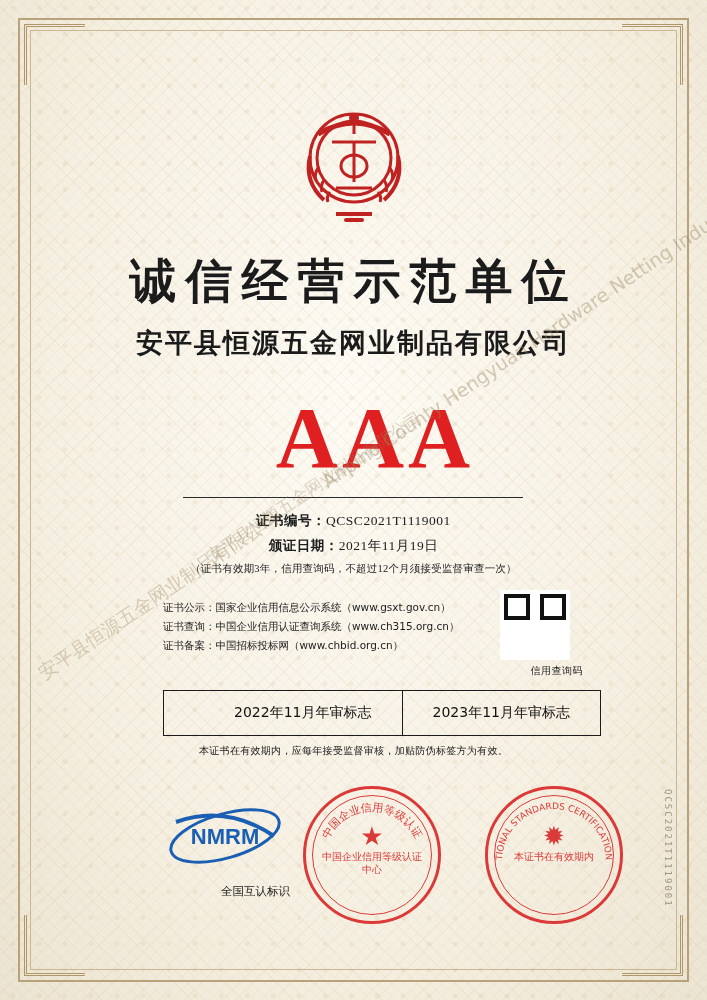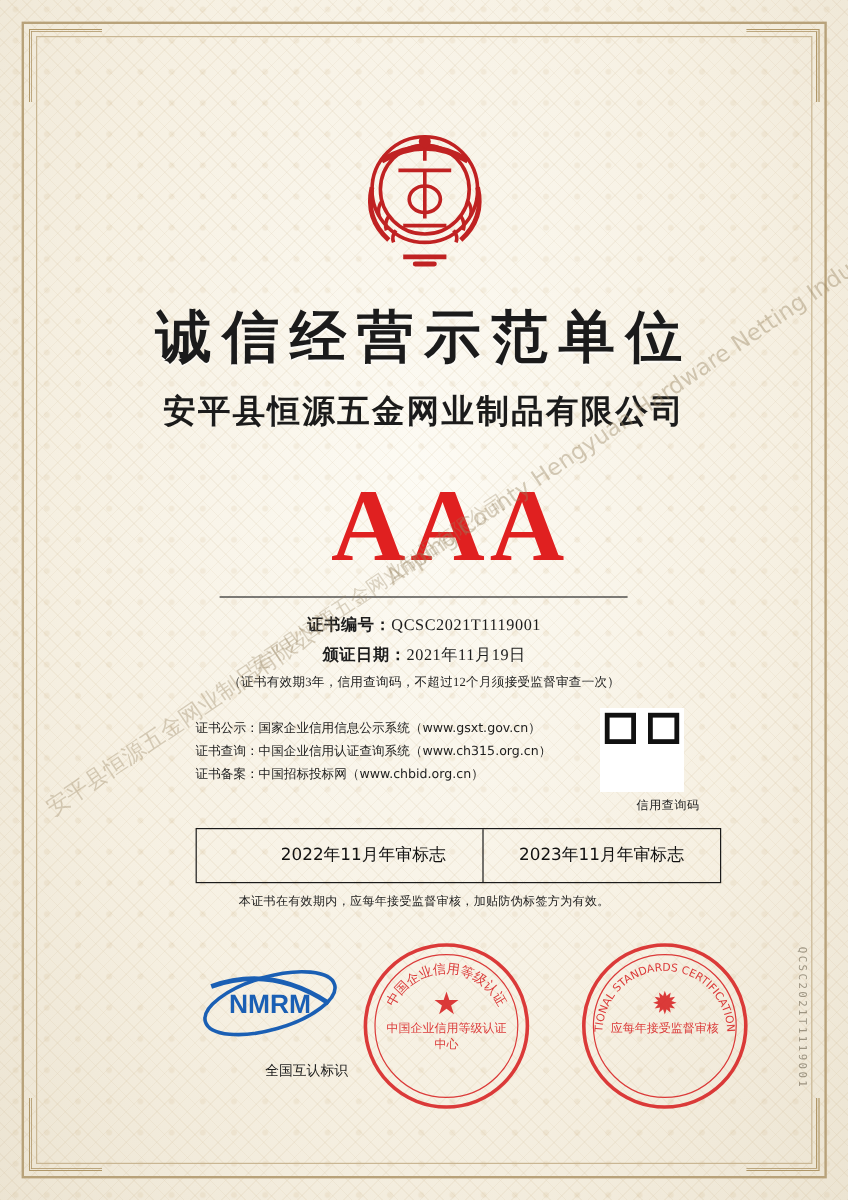--- a/index.html
+++ b/index.html
@@ -146,21 +146,21 @@
   .seal-2{left:485px;top:786px;}
   .seal .ring{
     position:absolute;inset:6px;border:1.5px solid #d92b2b;border-radius:50%;
   }
   .seal .star{
     position:absolute;left:50%;top:34px;transform:translateX(-50%);
     font-size:26px;line-height:1;color:#d92b2b;
   }
   .seal .center-txt{
     position:absolute;left:0;right:0;top:62px;text-align:center;
-    font-family:Liberation Serif, serif;font-size:10px;line-height:13px;
+    font-family:Liberation Mono, monospace;font-size:10px;line-height:13px;
     padding:0 14px;color:#d92b2b;
   }
   .arc{
     position:absolute;inset:0;
   }
   .arc text{
     font-family:"DejaVu Sans", sans-serif;font-size:11px;fill:#d92b2b;
   }
   .arc-en text{font-size:9px;}
 
@@ -280,21 +280,21 @@
 
     <div class="seal seal-2">
       <div class="ring"></div>
       <svg class="arc arc-en" viewBox="0 0 132 132">
         <defs>
             <path id="arc2" d="M14,72 A52,52 0 0 1 118,72"></path>
           </defs>
         <text><textPath href="#arc2" startOffset="50%" text-anchor="middle">INTERNATIONAL STANDARDS CERTIFICATION CENTER</textPath></text>
       </svg>
       <div class="star">✹</div>
-      <div class="center-txt">应每年接受监督审核</div>
+      <div class="center-txt">本证书在有效期内</div>
     </div>
 
     <div class="wm wm-cn">安平县恒源五金网业制品有限公司</div>
     <div class="wm wm-en">Anping County Hengyuan Hardware Netting Industry Product CO., LTD.</div>
     <div class="wm wm-cn2">安平县恒源五金网业制品有限公司</div>
 
     <div class="side-code">QCSC2021T1119001</div>
   </div>
 </div>
 

